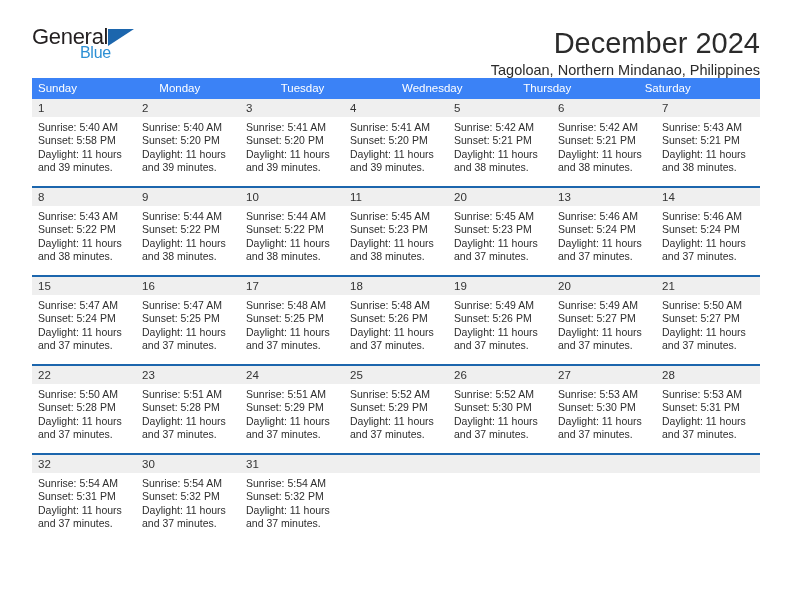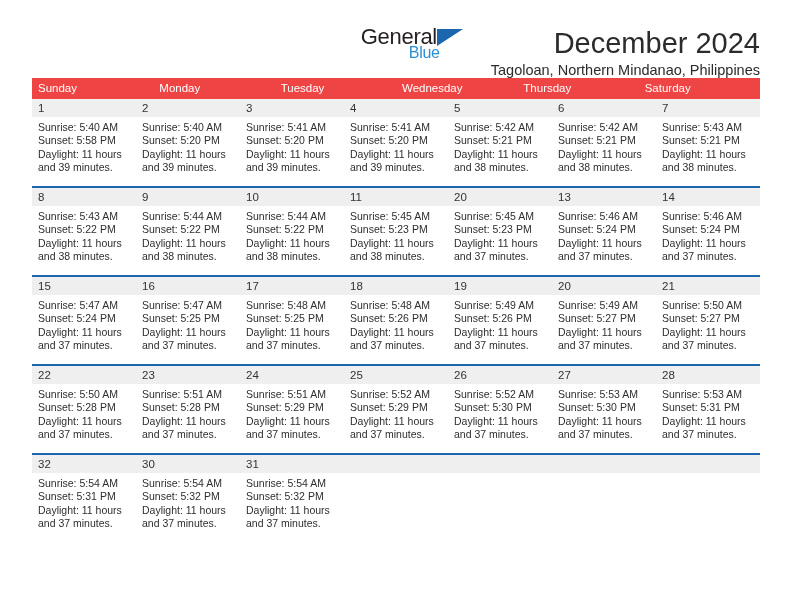--- a/index.html
+++ b/index.html
@@ -19,21 +19,21 @@
     width: 792px;
     height: 612px;
     box-sizing: border-box;
     padding: 0 32px;
   }
 
   
   .masthead {
     display: flex;
     align-items: flex-start;
-    justify-content: flex-end;
+    justify-content: space-between;
     padding-top: 26px;
     height: 68px;
     box-sizing: border-box;
   }
   .logo {
     position: relative;
     width: 130px;
     height: 46px;
     line-height: 1;
     user-select: none;
@@ -83,21 +83,21 @@
     white-space: nowrap;
   }
 
   
   .calendar {
     margin-top: 10px;
     width: 728px;
   }
   .weekday-row {
     display: flex;
-    background: #ef4444;
+    background: #3b82f6;
   }
   .weekday {
     flex: 1 1 0;
     min-width: 0;
     box-sizing: border-box;
     padding: 4px 0 5px 6px;
     font-size: 11.5px;
     color: #ffffff;
   }
 

